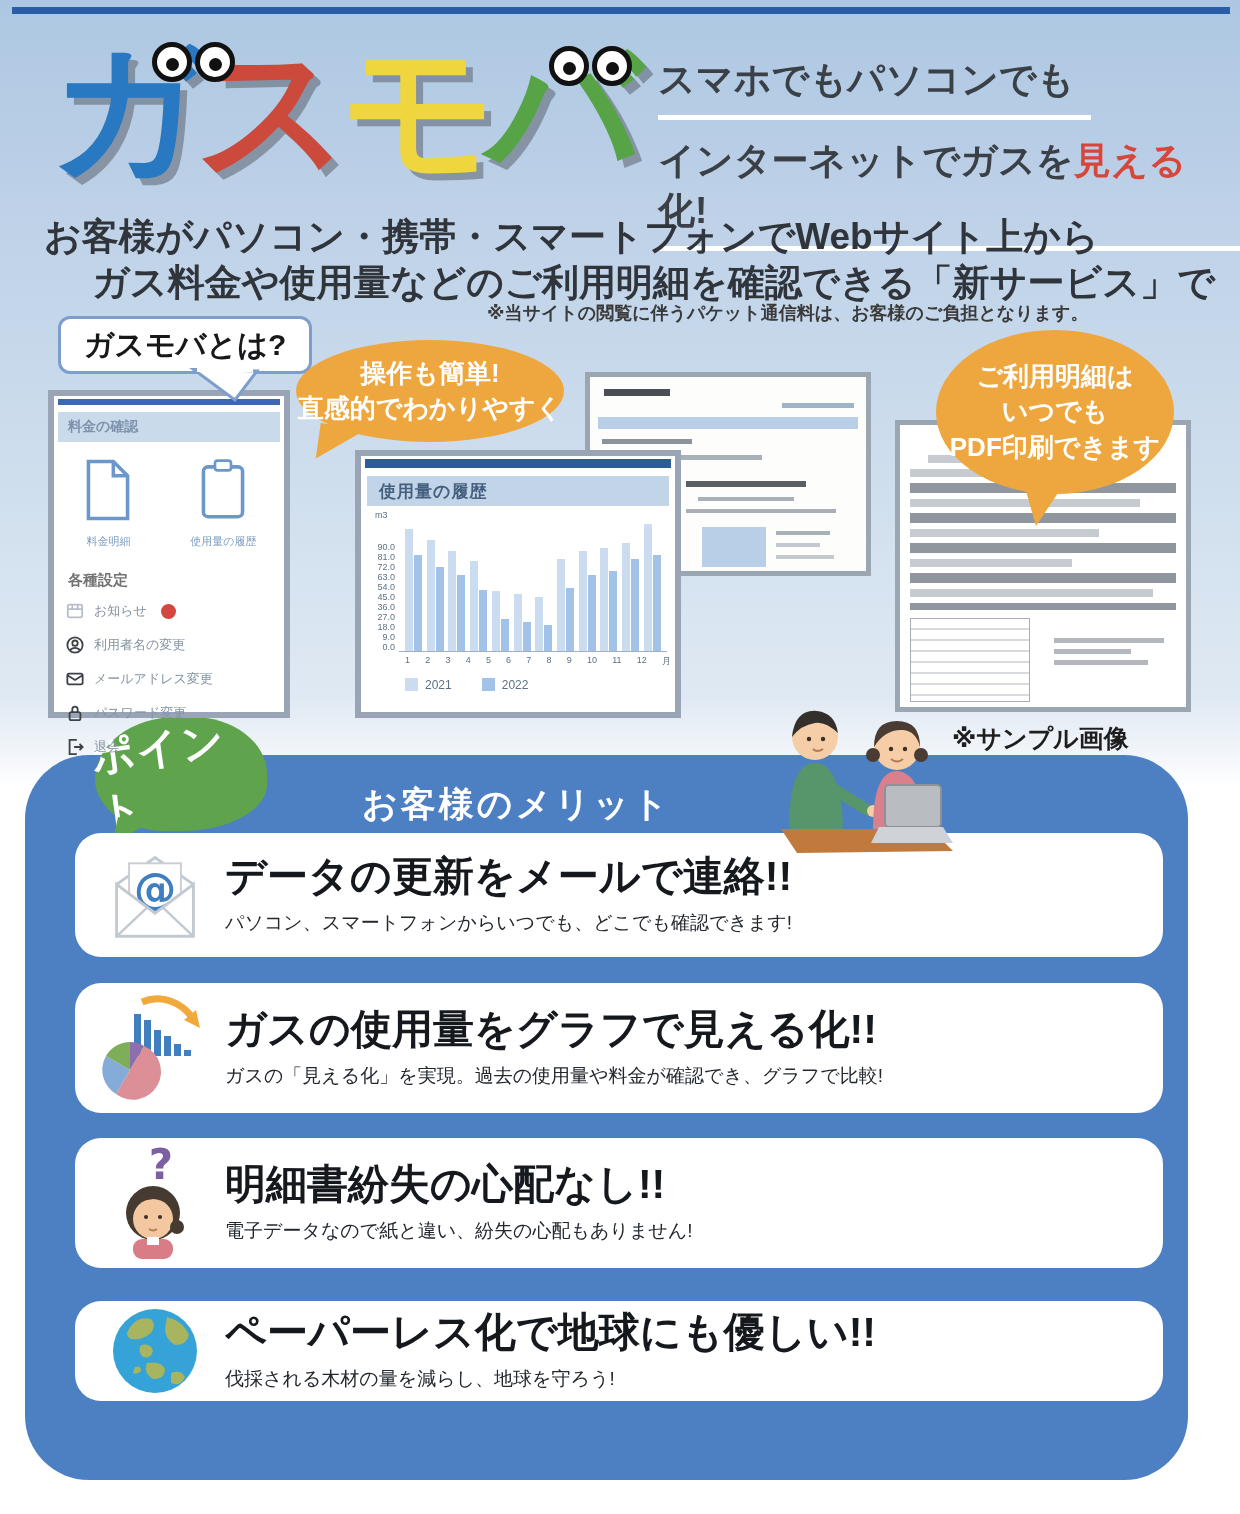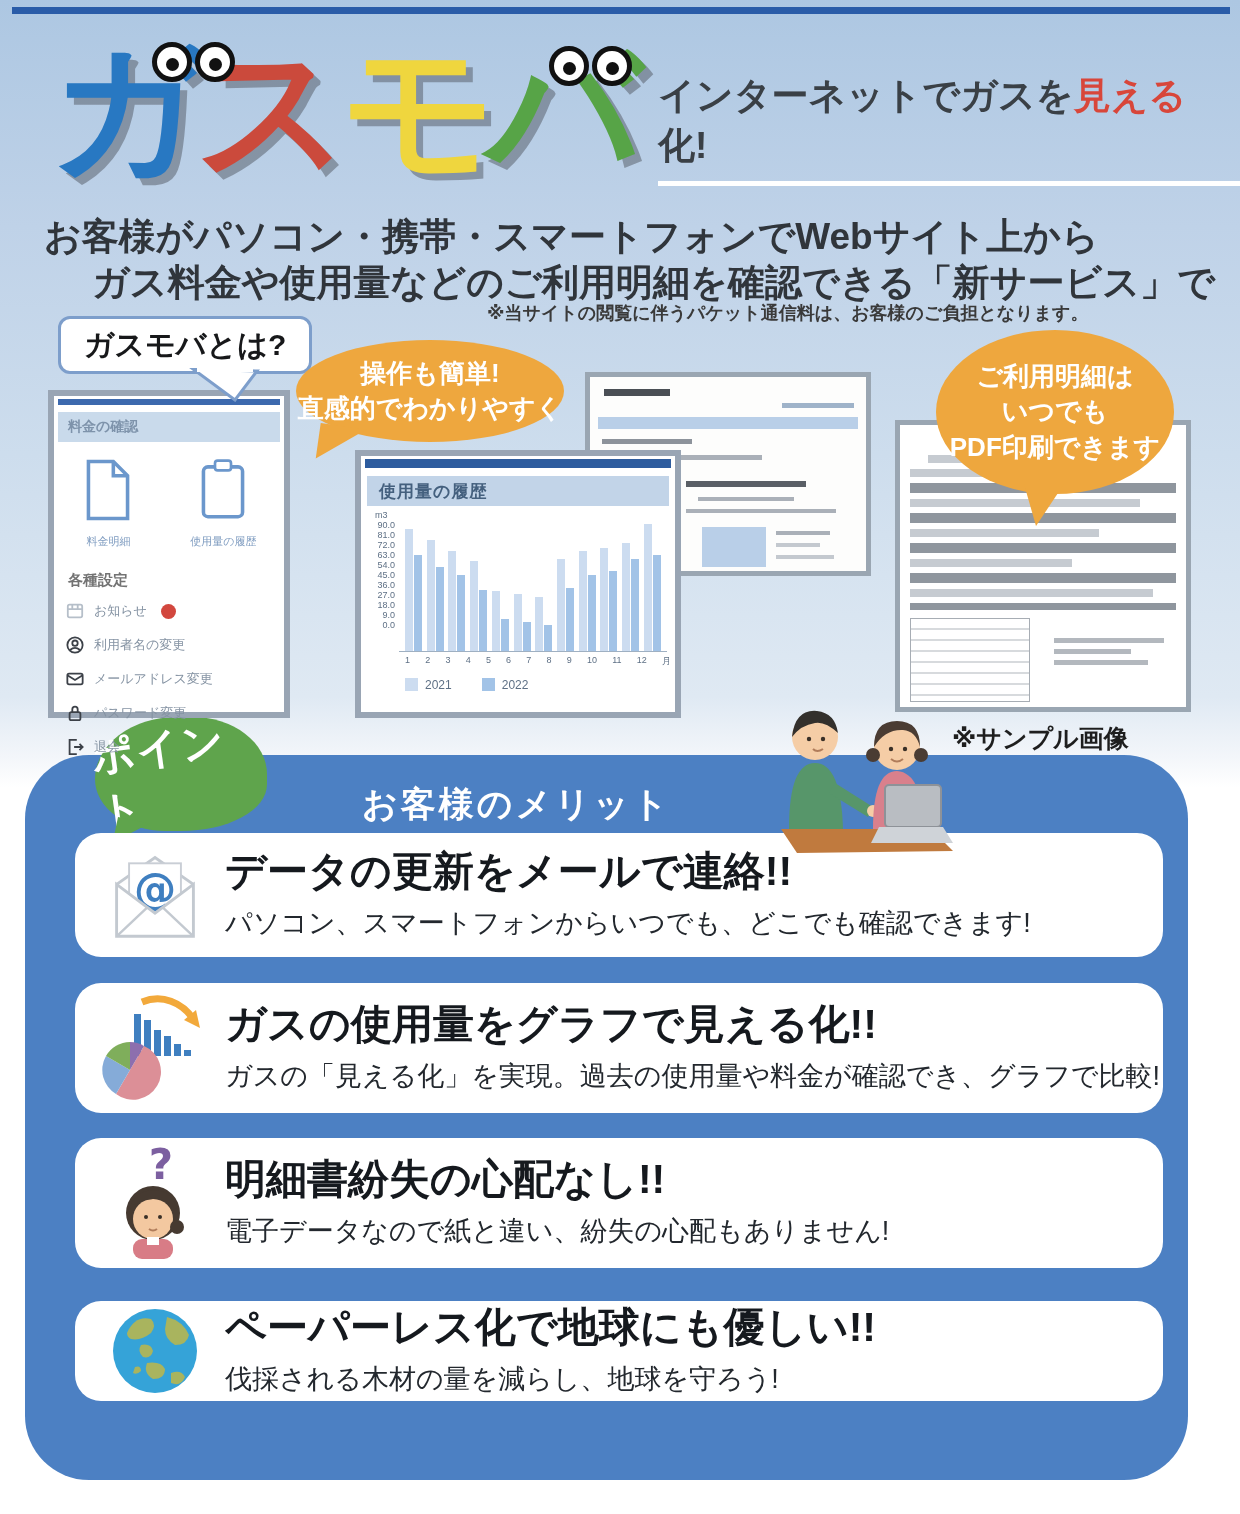--- a/index.html
+++ b/index.html
@@ -67,21 +67,21 @@
   .wb { position:absolute; background:#8d939b; }
 
   
   .chartwin { position:absolute; left:355px; top:450px; width:326px; height:268px; background:#fff;
     border:6px solid #99a5b4; z-index:4; }
   .chart-topbar { height:9px; background:#2d5c9e; margin:3px 4px 0; }
   .chart-header { margin:8px 6px 0; background:#c2d4e8; height:30px; display:flex; align-items:center;
     padding-left:12px; font-size:17px; font-weight:bold; color:#44607e; letter-spacing:1px; }
   .chart-unit { margin:4px 0 0 14px; font-size:9px; color:#5e7085; }
   .chart-body { display:flex; margin:0 8px 0 6px; height:132px; }
-  .yaxis { width:32px; display:flex; flex-direction:column; justify-content:flex-start;
+  .yaxis { width:32px; display:flex; flex-direction:column; justify-content:flex-end;
     align-items:flex-end; font-size:9px; color:#5e7085; padding-right:4px; }
   .plot { flex:1; display:flex; align-items:flex-end; justify-content:space-between;
     padding:0 6px; border-bottom:1px solid #9fb0c2; }
   .bar-group { display:flex; align-items:flex-end; gap:1px; }
   .bar { width:8px; }
   .xaxis { display:flex; justify-content:space-between; margin-left:38px; padding:3px 4px 0 6px;
     font-size:9px; color:#5e7085; }
   .legend { display:flex; gap:30px; margin:10px 0 0 44px; font-size:12px; color:#5e7085; align-items:center; }
   .legend-item { display:flex; align-items:flex-start; gap:7px; }
   .swatch { width:13px; height:13px; }
@@ -113,21 +113,21 @@
 
   .card { position:absolute; left:50px; width:1088px; background:#fff; border-radius:26px;
     display:flex; align-items:center; padding-left:20px; }
   .card1 { top:78px;  height:124px; }
   .card2 { top:228px; height:130px; }
   .card3 { top:383px; height:130px; }
   .card4 { top:546px; height:100px; }
   .card-icon { flex:0 0 120px; display:flex; align-items:center; justify-content:center; }
   .card-text { flex:1; padding-left:10px; }
   .card-title { font-size:41px; font-weight:900; color:#15191e; line-height:1.1; }
-  .card-desc { font-size:27px; color:#23282e; margin-top:10px; }
+  .card-desc { font-size:19px; color:#23282e; margin-top:10px; }
 </style>
 </head>
 <body>
 
 <div class="page">
   <div class="top-edge"></div>
 
   <div class="logo">
     <span class="logo-char" style="color: rgb(40, 120, 194);">ガ</span>
     <span class="logo-char" style="color: rgb(203, 74, 60);">ス</span>
@@ -137,20 +137,21 @@
   <div class="eyes eyes-left">
       <div class="eye"></div>
       <div class="eye"></div>
     </div>
   <div class="eyes eyes-right">
       <div class="eye"></div>
       <div class="eye"></div>
     </div>
 
   <div class="tagline">
+    <div><span class="tag-line">スマホでもパソコンでも</span></div>
     <div><span class="tag-line tag-line2"><span>インターネットでガスを</span><span style="color: rgb(216, 70, 58);">見える</span><span>化!</span></span></div>
   </div>
 
   <div class="intro1">お客様がパソコン・携帯・スマートフォンでWebサイト上から</div>
   <div class="intro2">ガス料金や使用量などのご利用明細を確認できる「新サービス」です。</div>
   <div class="note">※当サイトの閲覧に伴うパケット通信料は、お客様のご負担となります。</div>
 
   <div class="whatis">
     <span>ガスモバとは?</span>
     <svg width="72" height="34" viewBox="0 0 72 34">

